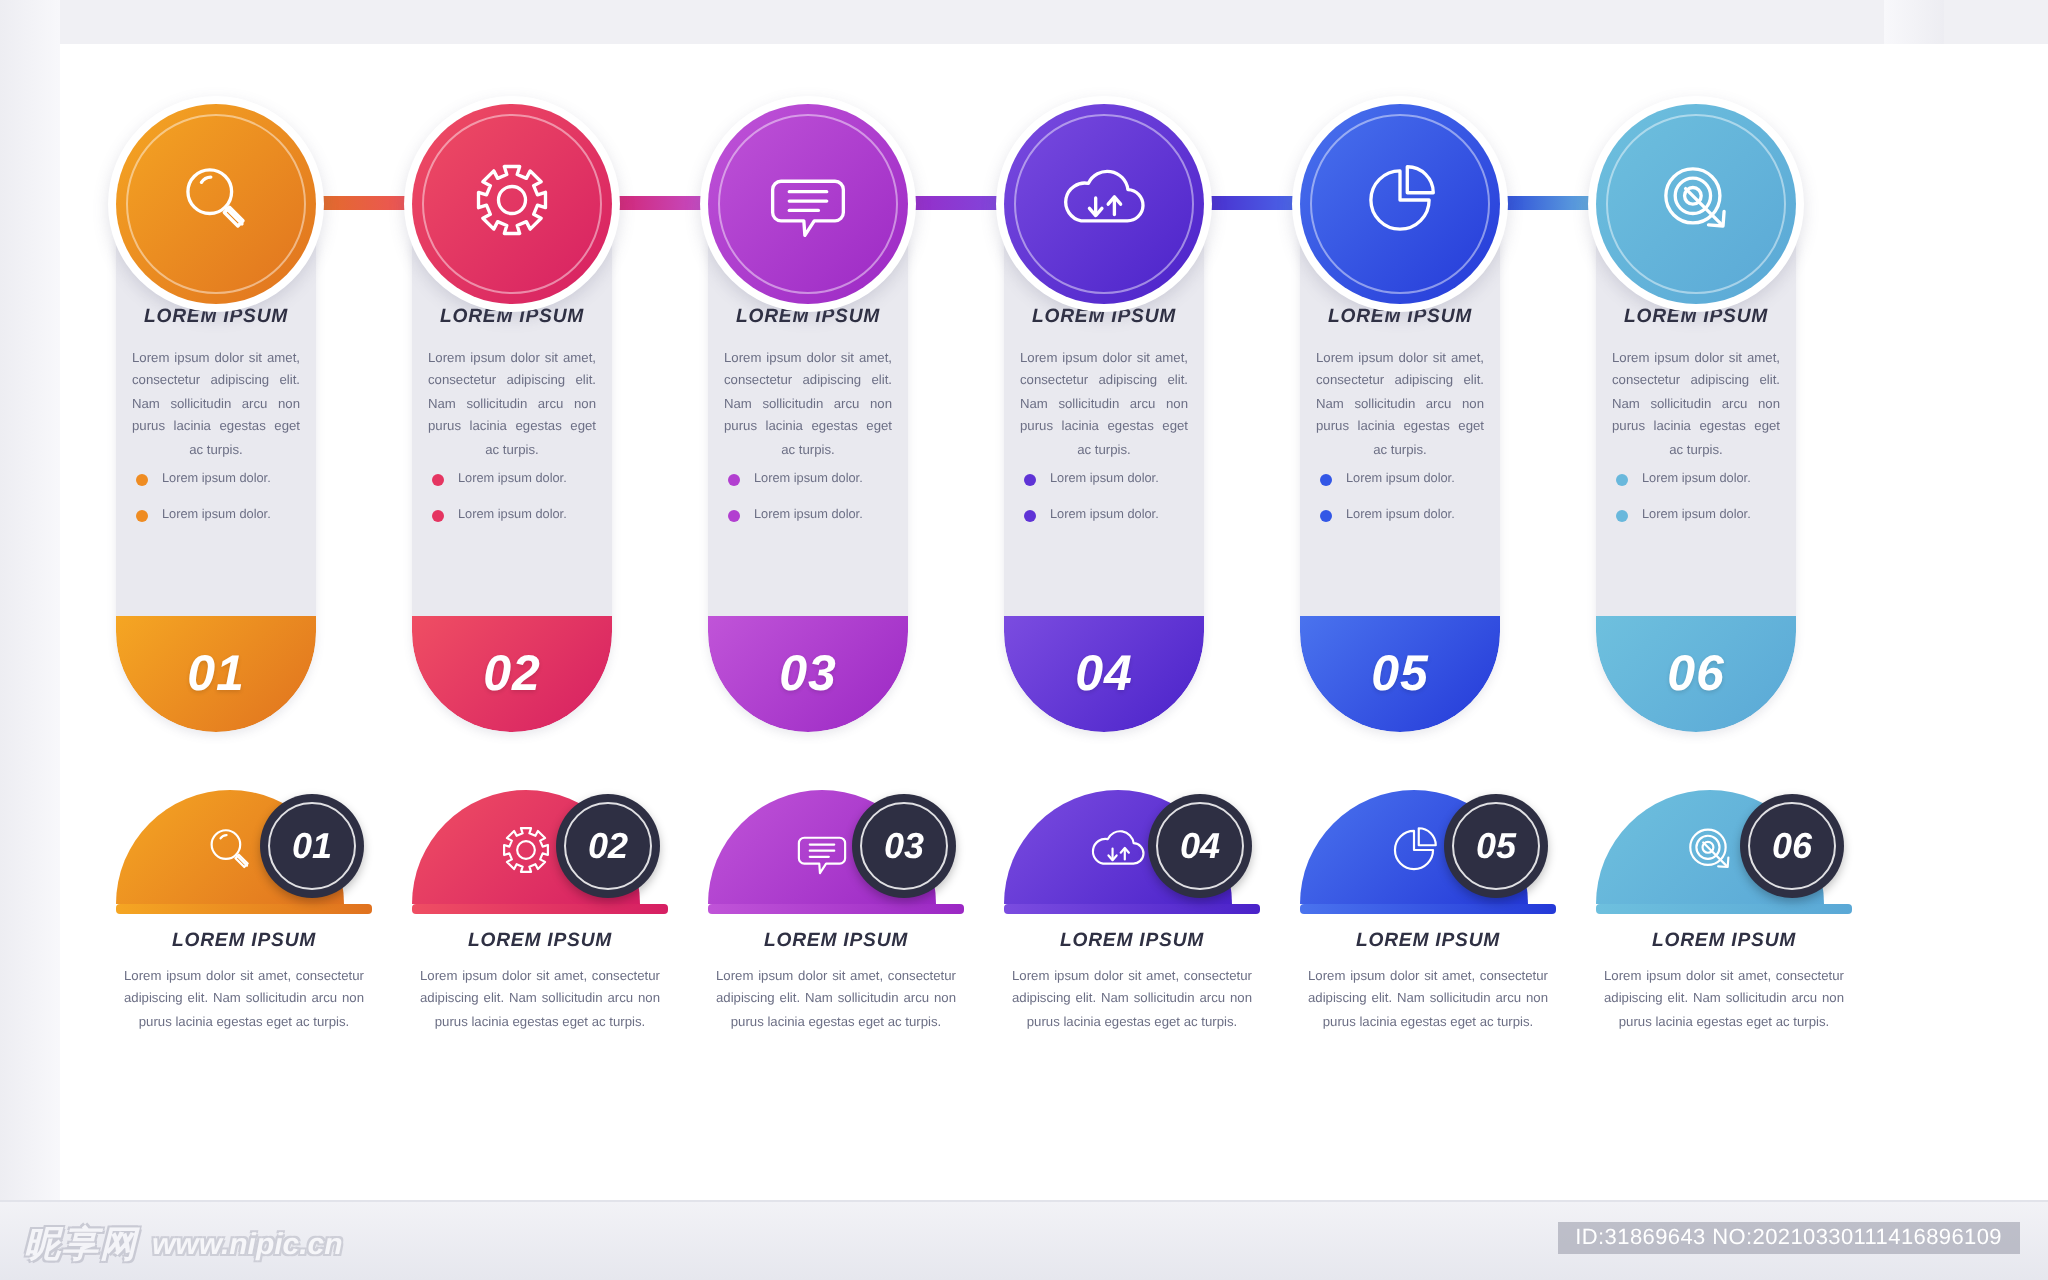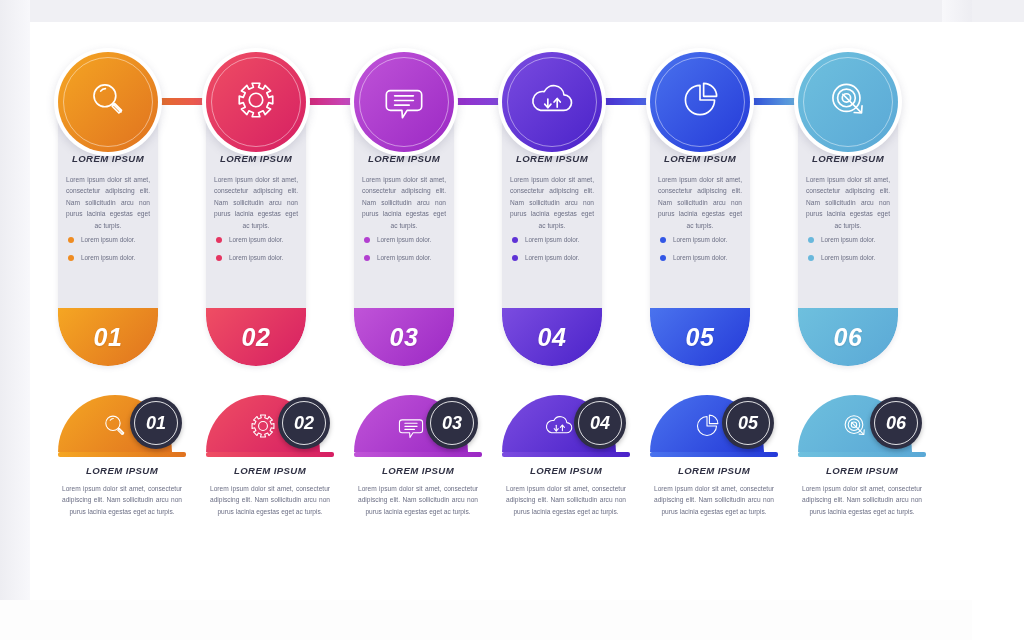--- a/index.html
+++ b/index.html
@@ -537,13 +537,20 @@
             </svg></span>
         </div>
         <div class="badge" style="background: rgb(46, 47, 67);">
           <span>06</span>
         </div>
         <div class="b-title">LOREM IPSUM</div>
         <div class="b-body">Lorem ipsum dolor sit amet, consectetur adipiscing elit. Nam sollicitudin arcu non purus lacinia egestas eget ac turpis.</div>
       </div>
     </div>
 
+  <div class="footer">
+    <div class="wm-left">
+      <span class="wm-cn">昵享网</span>
+      <span class="wm-url">www.nipic.cn</span>
+    </div>
+    <div class="wm-right">ID:31869643 NO:20210330111416896109</div>
+  </div>
 </div>
 
 </body></html>

